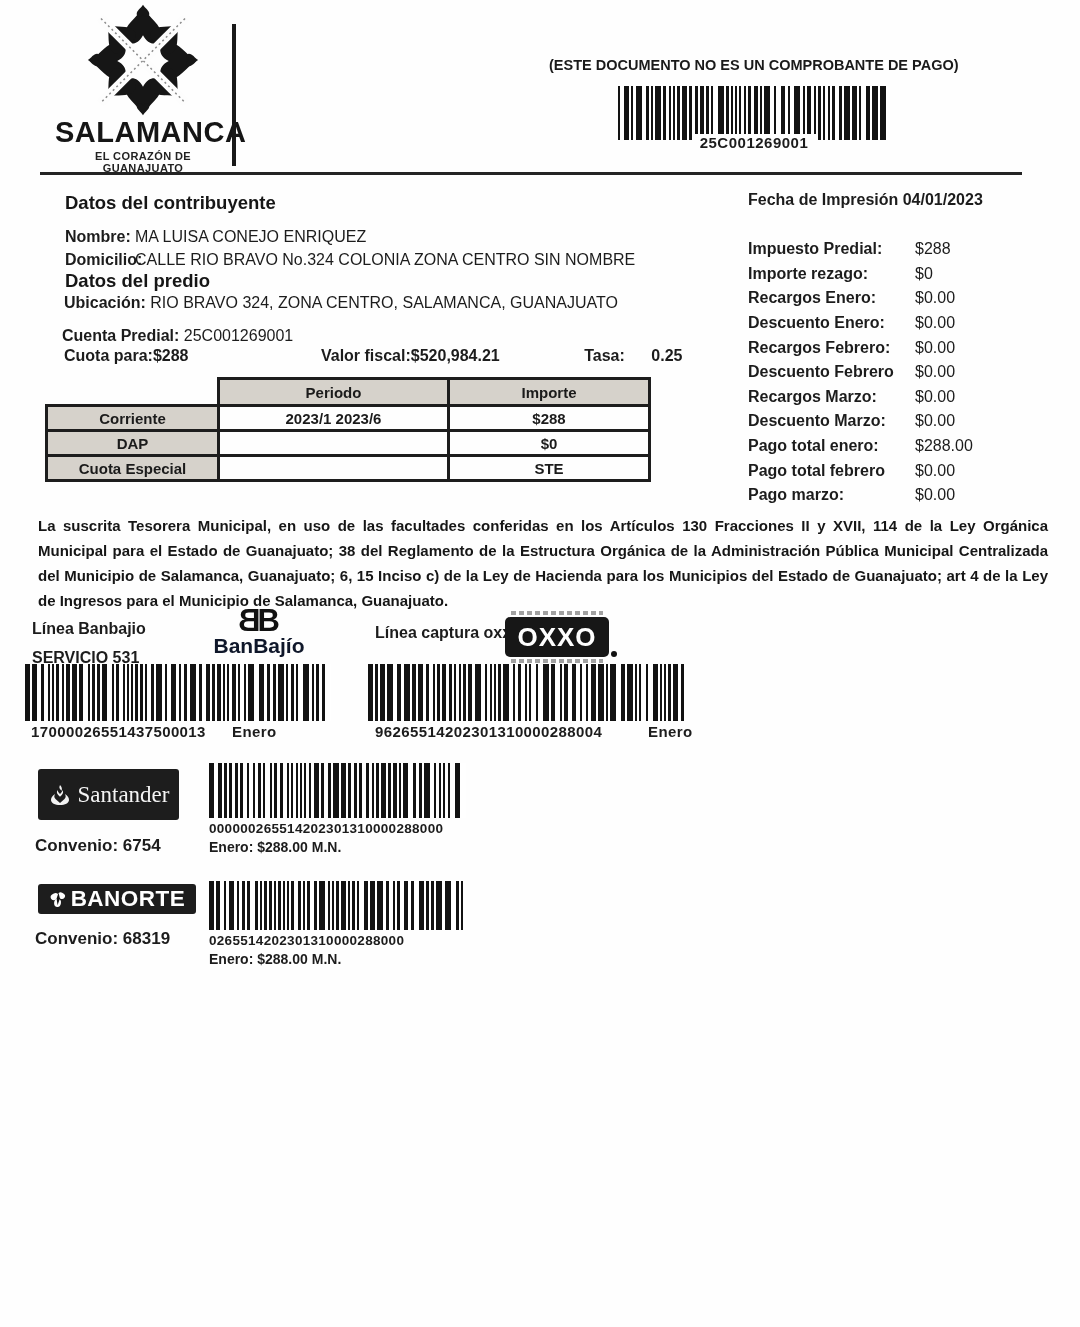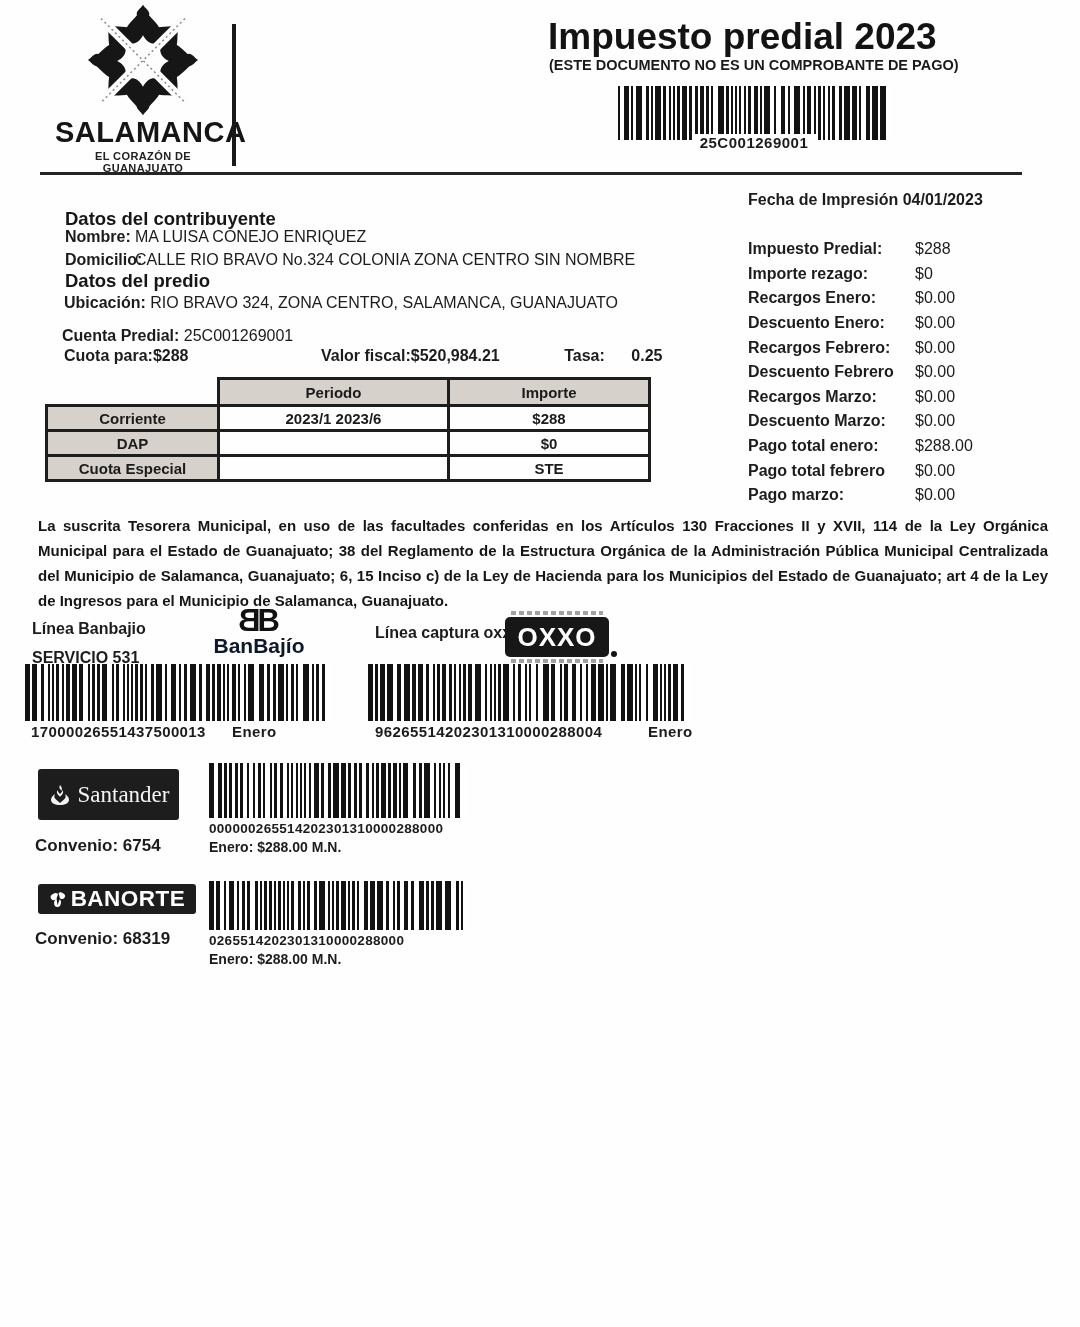--- a/index.html
+++ b/index.html
@@ -107,21 +107,20 @@
       <use href="#h" transform="translate(61,13) rotate(180) scale(0.42)"></use>
       <use href="#h" transform="translate(61,99) scale(0.42)"></use>
       <use href="#h" transform="translate(18,56) rotate(90) scale(0.42)"></use>
       <use href="#h" transform="translate(104,56) rotate(-90) scale(0.42)"></use>
     </svg>
     <div class="logo-name">SALAMANCA</div>
     <div class="logo-tagline">EL CORAZÓN DE GUANAJUATO</div>
   </div>
 
   <div class="abs v-divider"></div>
-  <div class="abs doc-title">Impuesto predial 2023</div>
   <div class="abs doc-subtitle">(ESTE DOCUMENTO NO ES UN COMPROBANTE DE PAGO)</div>
 
   <div class="abs barcode top-barcode">
       <i style="left:0px;width:2px"></i>
       <i style="left:6px;width:5px"></i>
       <i style="left:13px;width:2px"></i>
       <i style="left:18px;width:6px"></i>
       <i style="left:28px;width:3px"></i>
       <i style="left:33px;width:2px"></i>
       <i style="left:37px;width:6px"></i>
@@ -163,41 +162,41 @@
       <i style="left:248px;width:4px"></i>
       <i style="left:254px;width:6px"></i>
       <i style="left:262px;width:6px"></i>
     </div>
   <div class="abs top-barcode-label">
     <span>25C001269001</span>
   </div>
 
   <div class="abs hr"></div>
 
-  <div class="abs sec-heading" style="left:65px; top:208px;">Datos del contribuyente</div>
+  <div class="abs sec-heading" style="left:65px; top:192px;">Datos del contribuyente</div>
   <div class="abs print-date">Fecha de Impresión 04/01/2023</div>
 
   <div class="abs frow" style="left:65px; top:228px;">
     <b style="width:70px;">Nombre:</b><span>MA LUISA CONEJO ENRIQUEZ</span>
   </div>
   <div class="abs frow" style="left:65px; top:251px;">
     <b style="width:70px;">Domicilio:</b><span>CALLE RIO BRAVO No.324 COLONIA ZONA CENTRO SIN NOMBRE</span>
   </div>
 
   <div class="abs sec-heading" style="left:65px; top:270px;">Datos del predio</div>
   <div class="abs frow" style="left:64px; top:294px;">
     <b>Ubicación:</b>&nbsp;<span>RIO BRAVO 324, ZONA CENTRO, SALAMANCA, GUANAJUATO</span>
   </div>
   <div class="abs frow" style="left:62px; top:327px;">
     <b>Cuenta Predial:</b>&nbsp;<span>25C001269001</span>
   </div>
   <div class="abs frow" style="left:64px; top:347px;">
     <b>Cuota para:</b><b>$288</b>
     <b style="margin-left:128px;">Valor fiscal:</b><b>$520,984.21</b>
-    <b style="margin-left:60px;">Tasa:</b>
+    <b style="margin-left:80px;">Tasa:</b>
     <span style="margin-left:22px; font-weight:bold;">0.25</span>
   </div>
 
   <div class="abs fee-list">
     <div class="fee-row">
         <b>Impuesto Predial:</b>
         <span>$288</span>
       </div>
     <div class="fee-row">
         <b>Importe rezago:</b>

